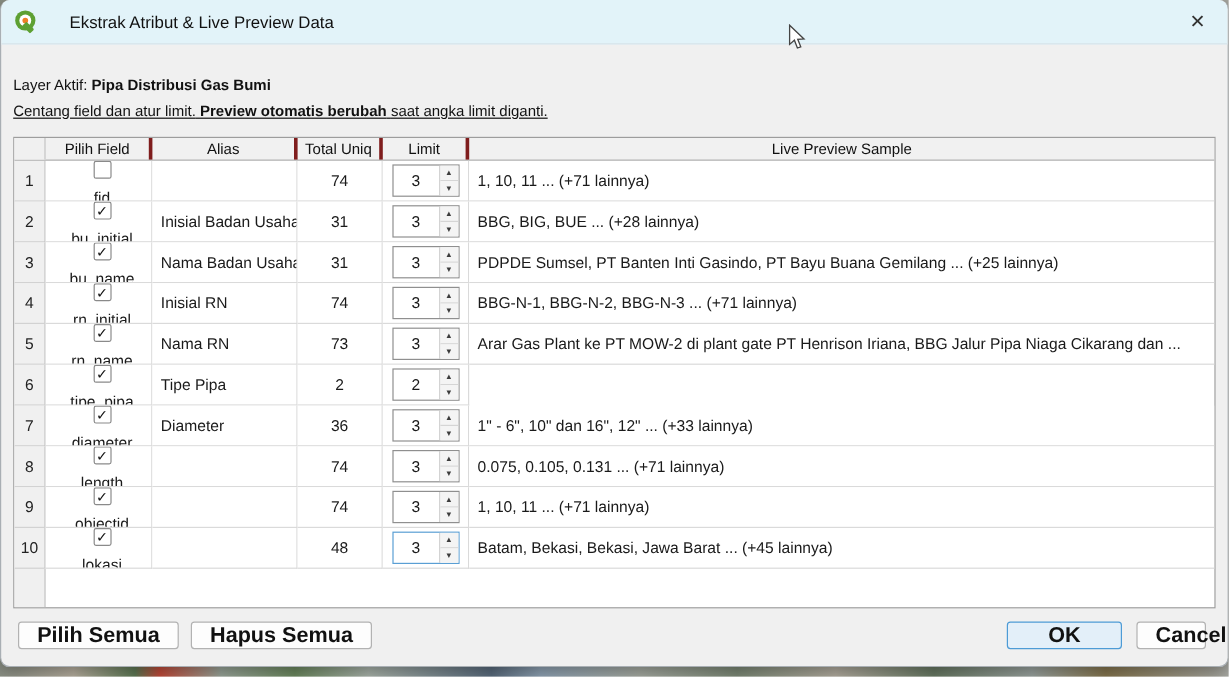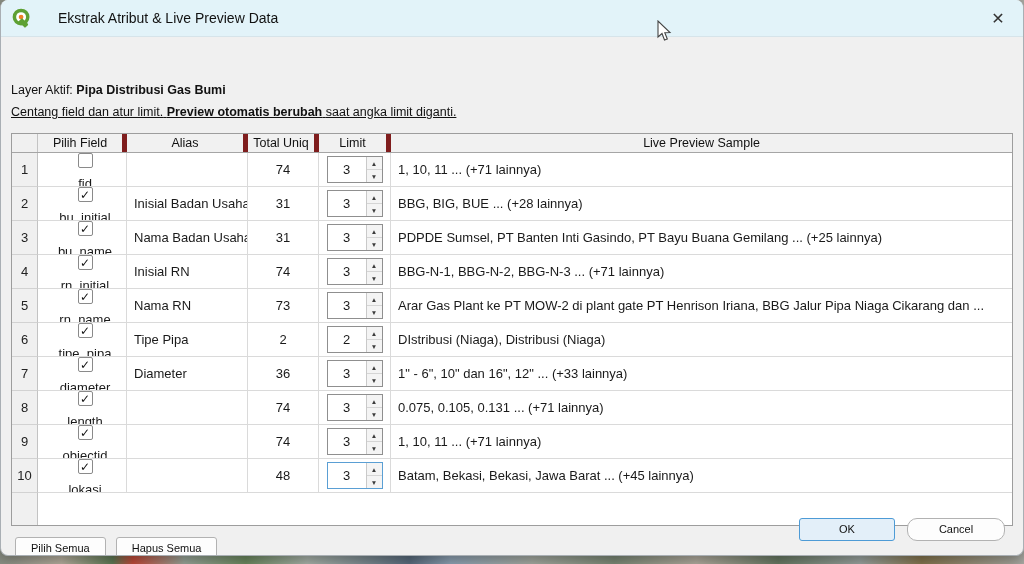--- a/index.html
+++ b/index.html
@@ -12,34 +12,34 @@
   .dialog { position:absolute; left:0; top:0; width:1024px; height:556px;
     background:#f0f0f0; border:1px solid #a9afb4; border-top:none;
     border-radius:8px; box-shadow:0 4px 14px rgba(0,0,0,.35); overflow:hidden; }
 
   .titlebar { height:37px; background:#e2f3f9; display:flex; align-items:center;
     padding:0 10px; border-bottom:1px solid #d6e4ea;gap:17px; }
   .titlebar .title { font-size:14px; margin-left:8px; color:#111; }
   .close-btn { margin-left:auto; width:30px; height:30px; display:flex; align-items:center;
     justify-content:center; font-size:16px; color:#333; cursor:default; }
 
-  .dialog-body { padding:24px 10px 0 10px;margin-top:19px; }
+  .dialog-body { padding:24px 10px 0 10px; }
   .meta-line { font-size:12.5px; margin-top:3px; color:#111; }
   .meta-line + .meta-line { margin-top:8px;text-decoration:underline; }
   .meta-line b { font-weight:bold; }
 
   
   .table { position:relative; margin-top:14px; height:393px; background:#fff;
     border:1px solid #9d9d9d; overflow:hidden; }
   .gutter-fill { position:absolute; left:0; top:19px; bottom:0; width:26px;
     background:#f0f0f0; border-right:1px solid #c3c3c3; }
   .thead, .trow { display:grid; grid-template-columns:26px 89px 121px 71px 72px 1fr; position:relative; }
   .thead { height:19px; background:#f1f1f1; border-bottom:1px solid #a5a5a5; }
   .hcell { display:flex; align-items:center; justify-content:center; font-size:12.5px;
-    border-right:5px solid #7f1d1d; color:#111; white-space:nowrap; }
+    border-right:3px solid #7f1d1d; color:#111; white-space:nowrap; }
   .hcell:first-child { border-right:1px solid #c3c3c3; background:#f0f0f0; }
   .hcell:last-child { border-right:none; }
 
   .trow { height:34px; }
   .cell { display:flex; align-items:center; border-right:1px solid #dadada;
     border-bottom:1px solid #dadada; overflow:hidden; white-space:nowrap; background:#fff; }
   .cell.num { justify-content:center; background:#f0f0f0; border-right:1px solid #c3c3c3;
     border-bottom:1px solid #d2d2d2; color:#222; }
   .cell.fieldcell { padding-left:6px; gap:8px;flex-direction:column; }
   .cell.totalcell { justify-content:center; }
@@ -54,24 +54,24 @@
   .spin.focused { border:1px solid #5a9fd4; }
   .spinval { flex:1; display:flex; align-items:center; justify-content:center; font-size:13px; }
   .spinbtns { width:16px; display:flex; flex-direction:column; border-left:1px solid #c9c9c9; }
   .spinbtn { flex:1; display:flex; align-items:center; justify-content:center;
     font-size:6.5px; color:#3c3c3c; background:#f4f4f4; }
   .spinbtn.up { border-bottom:1px solid #d5d5d5; }
 
   
   .footer-left { display:flex; gap:10px; padding:11px 4px 0 4px; }
   .btn { background:#fdfdfd; border:1px solid #b2b2b2; border-radius:3px;
-    padding:3px 15px; font-size:11px; color:#111; height:23px; line-height:15px; }
+    padding:3px 15px; font-size:18px; color:#111; height:23px; line-height:15px;font-weight:bold; }
   .dialog-buttons { position:absolute; right:18px; bottom:14px; display:flex; gap:12px; }
   .btn.ok { background:#e3eff9; border:1px solid #4d9bd6; width:96px; text-align:center; }
-  .btn.cancel { width:98px; text-align:center;border-radius:10px; }
+  .btn.cancel { width:58px; text-align:center; }
 
   .cursor { position:absolute; left:657px; top:20px; width:15px; height:22px; z-index:9; }
 </style>
 </head>
 <body>
 
 <div class="screen">
   <div class="dialog">
 
     <div class="titlebar">
@@ -217,21 +217,20 @@
     <div class="cell totalcell">2</div>
     <div class="cell limitcell">
       <div class="spin">
         <div class="spinval">2</div>
         <div class="spinbtns">
           <div class="spinbtn up">▲</div>
           <div class="spinbtn down">▼</div>
         </div>
       </div>
     </div>
-    <div class="cell previewcell">DIstribusi (Niaga), Distribusi (Niaga)</div>
   </div>
 
   <div class="trow">
     <div class="cell num">7</div>
     <div class="cell fieldcell">
       <span class="checkbox">✓</span>
       <span>diameter</span>
     </div>
     <div class="cell" style="padding-left:7px">Diameter</div>
     <div class="cell totalcell">36</div>

